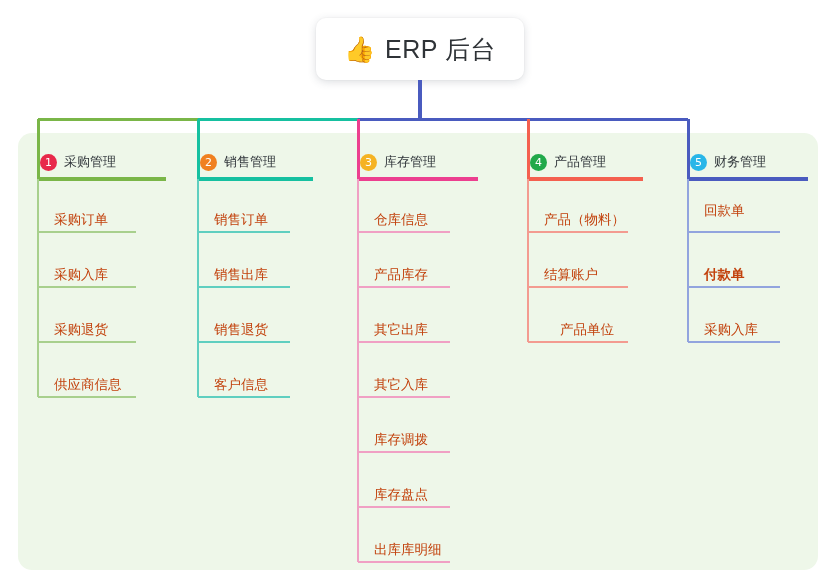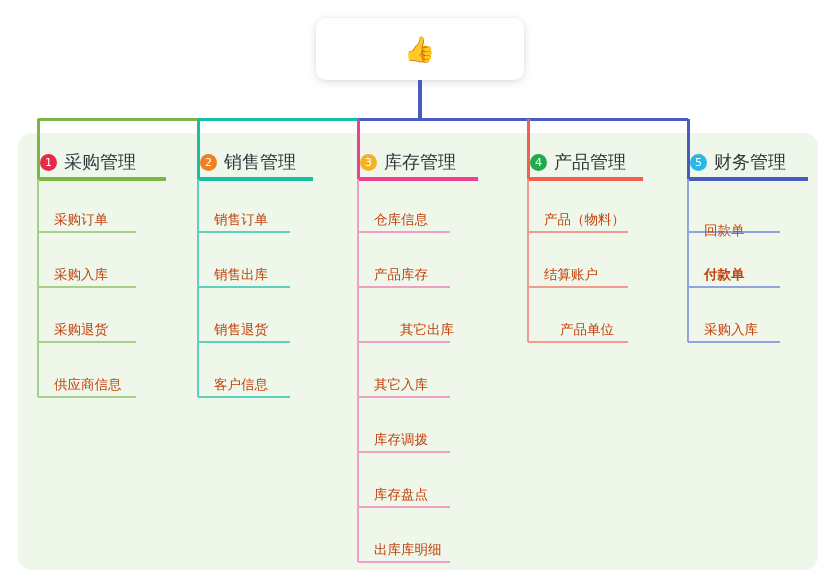--- a/index.html
+++ b/index.html
@@ -33,32 +33,33 @@
   .lines{position:absolute;left:0;top:0;width:839px;height:588px;pointer-events:none;}
 
   
   .col{position:absolute;top:145px;}
   .col-head{position:relative;height:34px;display:flex;align-items:center;gap:7px;padding-left:20px;}
   .badge{
     width:17px;height:17px;border-radius:50%;
     color:#fff;font-size:11px;line-height:17px;text-align:center;
     font-family:"DejaVu Sans",sans-serif;flex:none;
   }
-  .col-title{font-size:18px;color:#31363b;white-space:nowrap;}
+  .col-title{font-size:13px;color:#31363b;white-space:nowrap;}
   .leaf-label{
     position:absolute;font-size:13.5px;color:#c2410c;white-space:nowrap;
   }
 </style>
 </head>
 <body>
 
 <div id="canvas">
 
   <div class="root-box">
     <span class="root-emoji">👍</span>
+    <span class="root-title">ERP 后台</span>
   </div>
 
   <div class="panel"></div>
 
   <svg class="lines" id="lines" width="839" height="588" viewBox="0 0 839 588">
       <line x1="38" y1="119" x2="198" y2="119" stroke="#7ab648" stroke-width="3" shape-rendering="crispEdges"></line>
       <line x1="198" y1="119" x2="358" y2="119" stroke="#16c0a0" stroke-width="3" shape-rendering="crispEdges"></line>
       <line x1="358" y1="119" x2="688" y2="119" stroke="#4a5bbf" stroke-width="3" shape-rendering="crispEdges"></line>
       <line x1="420" y1="80" x2="420" y2="119" stroke="#4a5bbf" stroke-width="4" shape-rendering="crispEdges"></line>
       <line x1="38" y1="119" x2="38" y2="179" stroke="#7ab648" stroke-width="3" shape-rendering="crispEdges"></line>
@@ -121,38 +122,38 @@
       <div class="leaf-label" style="left: 214px; top: 321px;">销售退货</div>
       <div class="leaf-label" style="left: 214px; top: 376px; text-align: right;">客户信息</div>
       <div class="col" style="left: 340px;">
         <div class="col-head">
           <span class="badge" style="background: rgb(245, 179, 35);">3</span>
           <span class="col-title">库存管理</span>
         </div>
       </div>
       <div class="leaf-label" style="left: 374px; top: 211px;">仓库信息</div>
       <div class="leaf-label" style="left: 374px; top: 266px;">产品库存</div>
-      <div class="leaf-label" style="left: 374px; top: 321px; margin-left: 26px;">其它出库</div>
+      <div class="leaf-label" style="left: 374px; top: 321px;">其它出库</div>
       <div class="leaf-label" style="left: 374px; top: 376px;">其它入库</div>
       <div class="leaf-label" style="left: 374px; top: 431px;">库存调拨</div>
       <div class="leaf-label" style="left: 374px; top: 486px;">库存盘点</div>
       <div class="leaf-label" style="left: 374px; top: 541px;">出库库明细</div>
       <div class="col" style="left: 510px;">
         <div class="col-head">
           <span class="badge" style="background: rgb(33, 169, 74);">4</span>
           <span class="col-title">产品管理</span>
         </div>
       </div>
       <div class="leaf-label" style="left: 544px; top: 211px;">产品（物料）</div>
       <div class="leaf-label" style="left: 544px; top: 266px;">结算账户</div>
       <div class="leaf-label" style="left: 560px; top: 321px; text-align: right;">产品单位</div>
       <div class="col" style="left: 670px;">
         <div class="col-head">
           <span class="badge" style="background: rgb(41, 182, 232);">5</span>
           <span class="col-title">财务管理</span>
         </div>
       </div>
-      <div class="leaf-label" style="left: 704px; top: 222px;">回款单</div>
+      <div class="leaf-label" style="left: 704px; top: 202px;">回款单</div>
       <div class="leaf-label" style="left: 704px; top: 266px; font-weight: bold;">付款单</div>
       <div class="leaf-label" style="left: 704px; top: 321px;">采购入库</div>
     </div>
 
 </div>
 
 </body></html>

